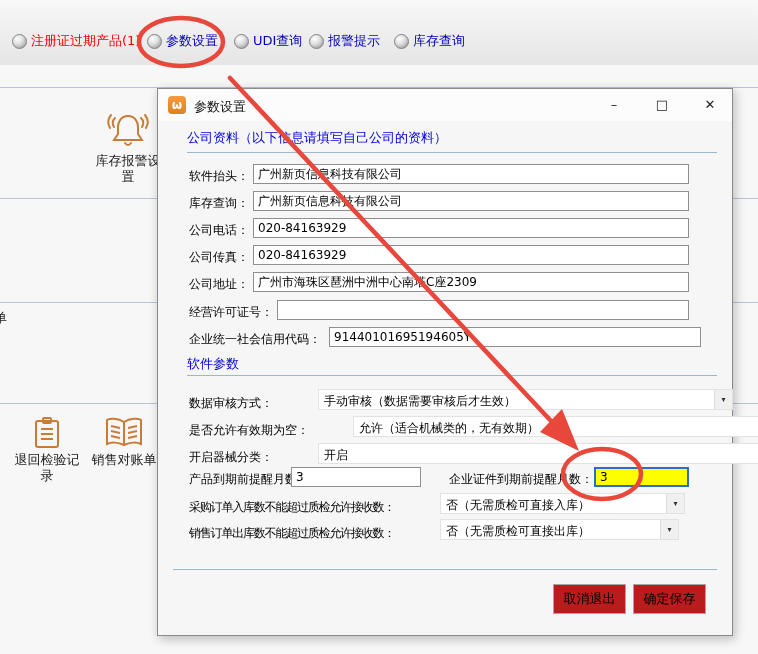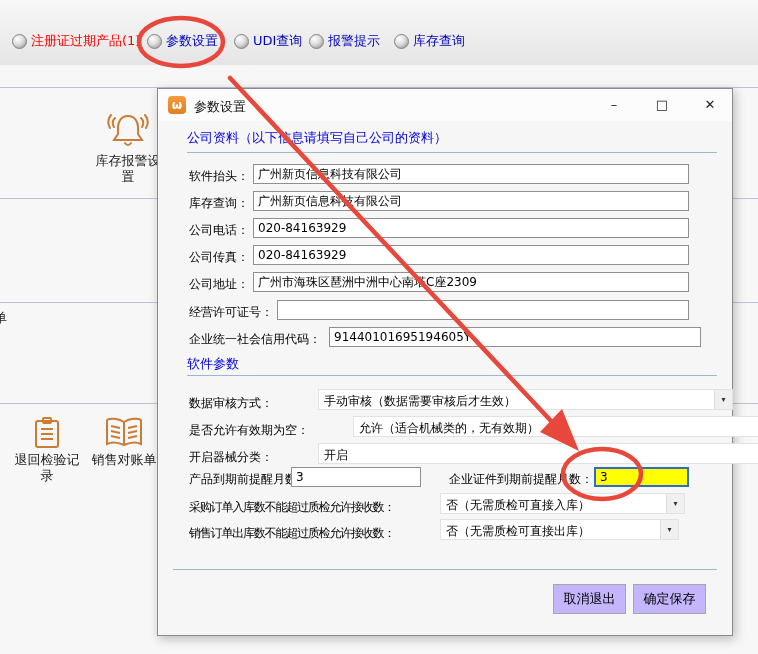--- a/index.html
+++ b/index.html
@@ -42,21 +42,21 @@
   .flabel.tight{letter-spacing:-1.2px;}
   .ftext{position:absolute;top:0;height:20px;border:1px solid #8f8f8f;background:#fff;
     font-size:12px;padding:0 4px;font-family:inherit;color:#000;box-sizing:border-box;}
   .combo{position:absolute;top:0;height:21px;background:#fff;border:1px solid #e2e2e2;box-sizing:border-box;cursor:pointer;margin-left:42px;}
   .combo-value{position:absolute;left:5px;top:3px;font-size:12px;color:#000;white-space:nowrap;}
   .combo-arrow{position:absolute;right:0;top:0;width:17px;height:100%;background:#f0f0f0;
     border-left:1px solid #dcdcdc;font-size:8px;text-align:center;line-height:19px;color:#333;}
   .hl-input{background:#ffff00;border:2px solid #2d6bcc;}
 
   .sep{position:absolute;left:15px;top:480px;width:544px;height:1px;background:#9fb6cf;}
-  .btn{position:absolute;top:495px;width:73px;height:30px;background:#c4b5fd;
+  .btn{position:absolute;top:495px;width:73px;height:30px;background:#b91c1c;
     border:1px solid #a6a6a6;font-size:13px;font-family:inherit;color:#000;cursor:pointer;}
 
   
   .annot{position:absolute;inset:0;z-index:50;pointer-events:none;}
 </style>
 </head>
 <body>
 
 <div class="screen">
 

